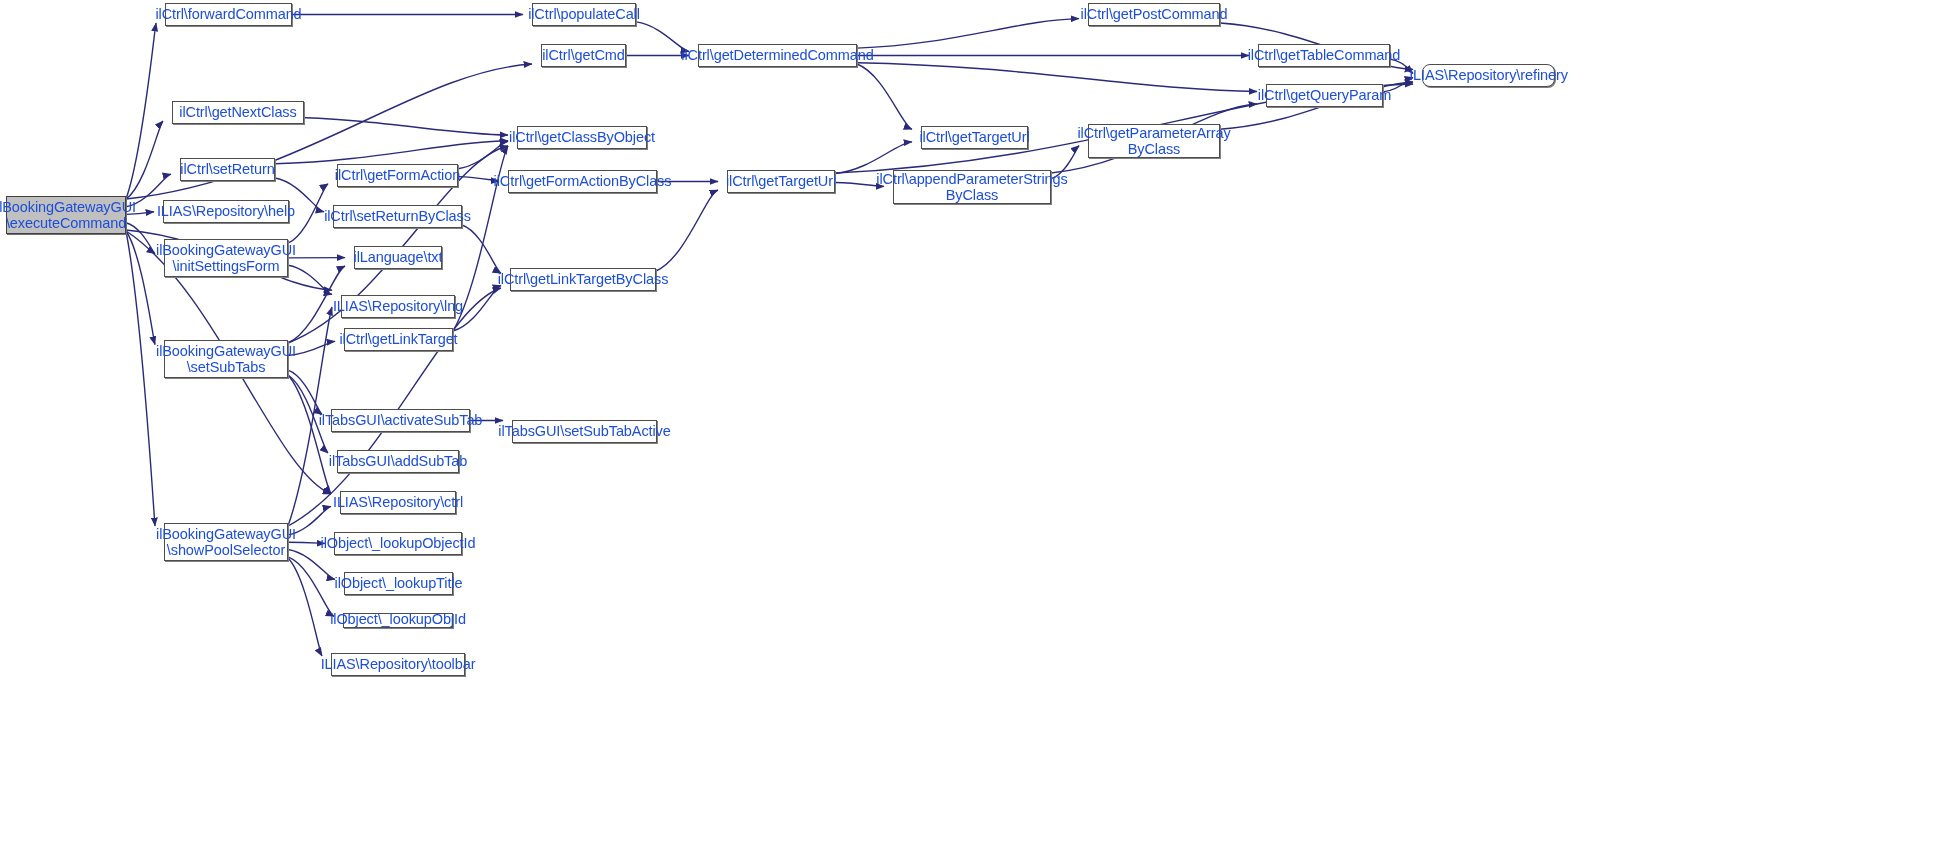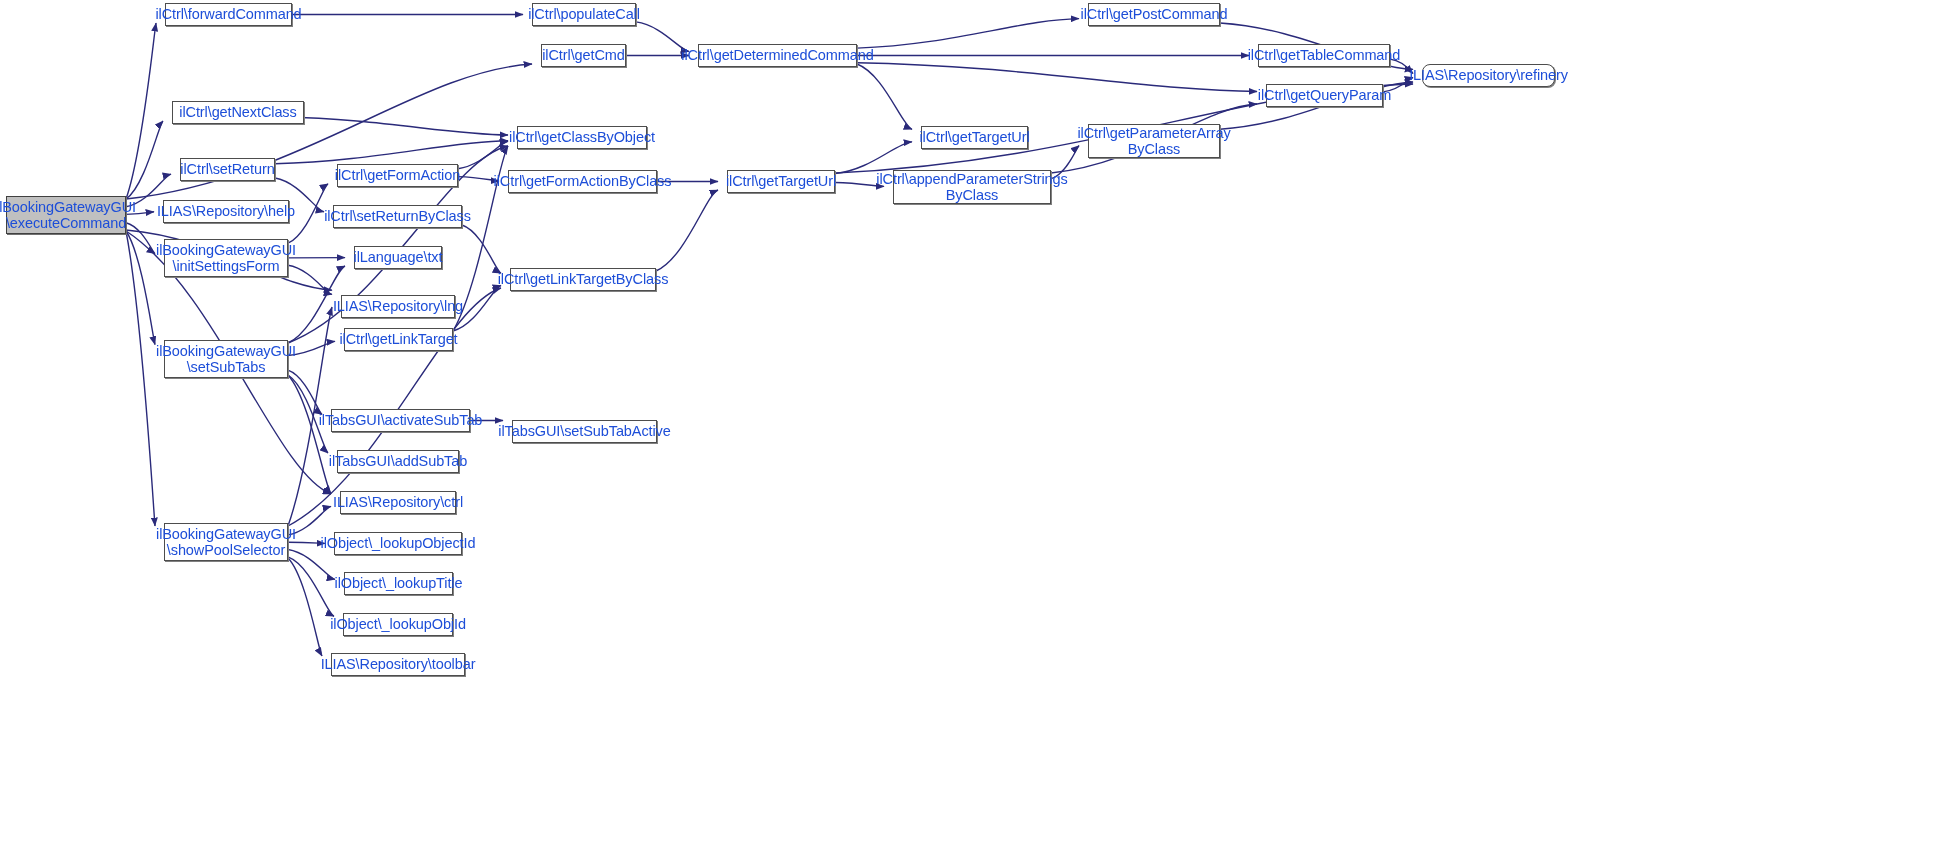--- a/index.html
+++ b/index.html
@@ -97,21 +97,21 @@
       <div class="node" style="left: 337px; top: 164px; width: 121px; height: 23px;"><span class="lbl">ilCtrl\getFormAction</span></div>
       <div class="node" style="left: 333px; top: 205px; width: 129px; height: 23px;"><span class="lbl">ilCtrl\setReturnByClass</span></div>
       <div class="node" style="left: 354px; top: 246px; width: 88px; height: 23px;"><span class="lbl">ilLanguage\txt</span></div>
       <div class="node" style="left: 341px; top: 295px; width: 114px; height: 23px;"><span class="lbl">ILIAS\Repository\lng</span></div>
       <div class="node" style="left: 344px; top: 328px; width: 109px; height: 23px;"><span class="lbl">ilCtrl\getLinkTarget</span></div>
       <div class="node" style="left: 331px; top: 409px; width: 139px; height: 23px;"><span class="lbl">ilTabsGUI\activateSubTab</span></div>
       <div class="node" style="left: 337px; top: 450px; width: 122px; height: 23px;"><span class="lbl">ilTabsGUI\addSubTab</span></div>
       <div class="node" style="left: 340px; top: 491px; width: 116px; height: 23px;"><span class="lbl">ILIAS\Repository\ctrl</span></div>
       <div class="node" style="left: 334px; top: 532px; width: 128px; height: 23px;"><span class="lbl">ilObject\_lookupObjectId</span></div>
       <div class="node" style="left: 344px; top: 572px; width: 109px; height: 23px;"><span class="lbl">ilObject\_lookupTitle</span></div>
-      <div class="node" style="left: 343px; top: 613px; width: 110px; height: 23px;"><span class="lbl">ilObject\_lookupObjId</span></div>
+      <div class="node" style="left: 343px; top: 613px; width: 110px; height: 15px; align-items: flex-end;"><span class="lbl">ilObject\_lookupObjId</span></div>
       <div class="node" style="left: 331px; top: 653px; width: 134px; height: 23px;"><span class="lbl">ILIAS\Repository\toolbar</span></div>
       <div class="node" style="left: 532px; top: 3px; width: 104px; height: 23px;"><span class="lbl">ilCtrl\populateCall</span></div>
       <div class="node" style="left: 541px; top: 44px; width: 85px; height: 23px;"><span class="lbl">ilCtrl\getCmd</span></div>
       <div class="node" style="left: 517px; top: 126px; width: 130px; height: 23px;"><span class="lbl">ilCtrl\getClassByObject</span></div>
       <div class="node" style="left: 508px; top: 170px; width: 149px; height: 23px;"><span class="lbl">ilCtrl\getFormActionByClass</span></div>
       <div class="node" style="left: 510px; top: 268px; width: 146px; height: 23px;"><span class="lbl">ilCtrl\getLinkTargetByClass</span></div>
       <div class="node" style="left: 512px; top: 409px; width: 145px; height: 23px; margin-top: 11px;"><span class="lbl">ilTabsGUI\setSubTabActive</span></div>
       <div class="node" style="left: 727px; top: 170px; width: 108px; height: 23px;"><span class="lbl">ilCtrl\getTargetUrl</span></div>
       <div class="node" style="left: 698px; top: 44px; width: 159px; height: 23px;"><span class="lbl">ilCtrl\getDeterminedCommand</span></div>
       <div class="node" style="left: 921px; top: 126px; width: 107px; height: 23px;"><span class="lbl">ilCtrl\getTargetUrl</span></div>

